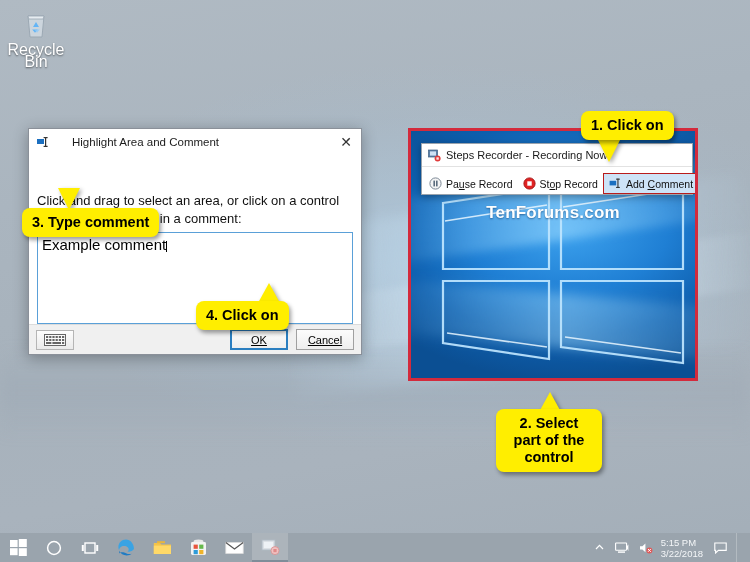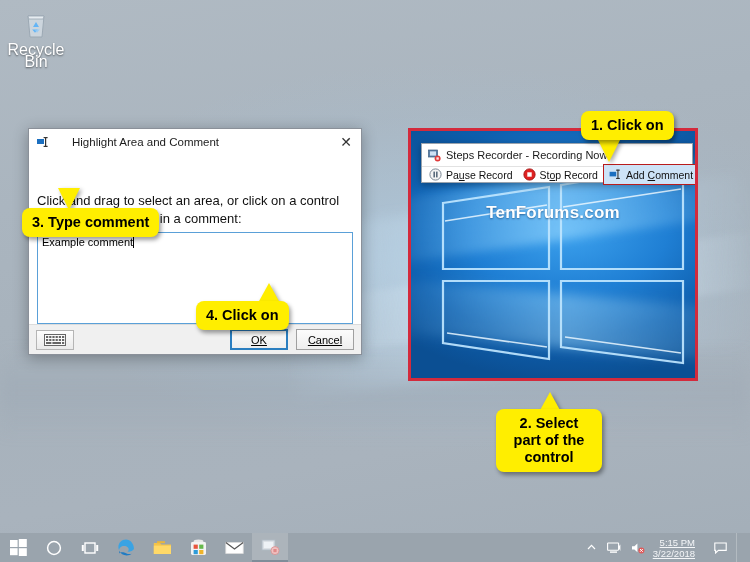--- a/index.html
+++ b/index.html
@@ -88,21 +88,21 @@
   .dlg-body {
     background: #ffffff;
     padding: 5px 8px 0 8px;
   }
   .dlg-instr { font-size: 13px; color: #111; line-height: 18px; padding-bottom: 4px; margin-top: 32px; }
   .dlg-input {
     border: 1px solid #5aa0d8;
     background: #ffffff;
     height: 92px;
     padding: 3px 4px;
-    font-size: 11px;
+    font-size: 15px;
     color: #000;
     position: relative;
   }
   .caret {
     display: inline-block;
     width: 1px; height: 11px;
     background: #000;
     vertical-align: -2px;
     margin-left: 0px;
   }
@@ -194,23 +194,23 @@
   }
   .rec-titlebar {
     height: 22px;
     display: flex; align-items: center;
     padding-left: 6px;
     background: #ffffff;
     font-size: 11px; color: #1a1a1a;
   }
   .rec-icon { width: 13px; height: 13px; margin-right: 5px; flex: 0 0 auto; }
   .rec-toolbar {
-    height: 16px;
+    height: 28px;
     border-top: 1px solid #e2e2e2;
-    display: flex; align-items: center;
+    display: flex; align-items: flex-end;
     background: #ffffff;
     padding: 0 2px;
   }
   .tb-item {
     display: flex; align-items: center;
     height: 21px;
     padding: 0 5px;
     font-size: 10.5px; color: #111;
     white-space: nowrap;
   }
@@ -275,26 +275,25 @@
   .tray {
     margin-left: auto;
     display: flex; align-items: center;
     height: 29px;
     padding-right: 4px;
     color: #ffffff;
     font-size: 9px;
   }
   .tray-ico { margin: 0 5px; display: flex; align-items: center; }
   .clock {
-    text-align: right;
+    text-align: left;
     line-height: 11px;
-    margin: 0 14px 0 3px;
+    margin: 0 6px 0 3px;
     color: #f4f6f8;
     font-size: 9.5px;
-    text-decoration: underline;
   }
   .showdesk {
     width: 10px; height: 29px;
     border-left: 1px solid rgba(255,255,255,0.25);
     margin-left: 4px;
   }
 </style>
 </head>
 <body>
 

